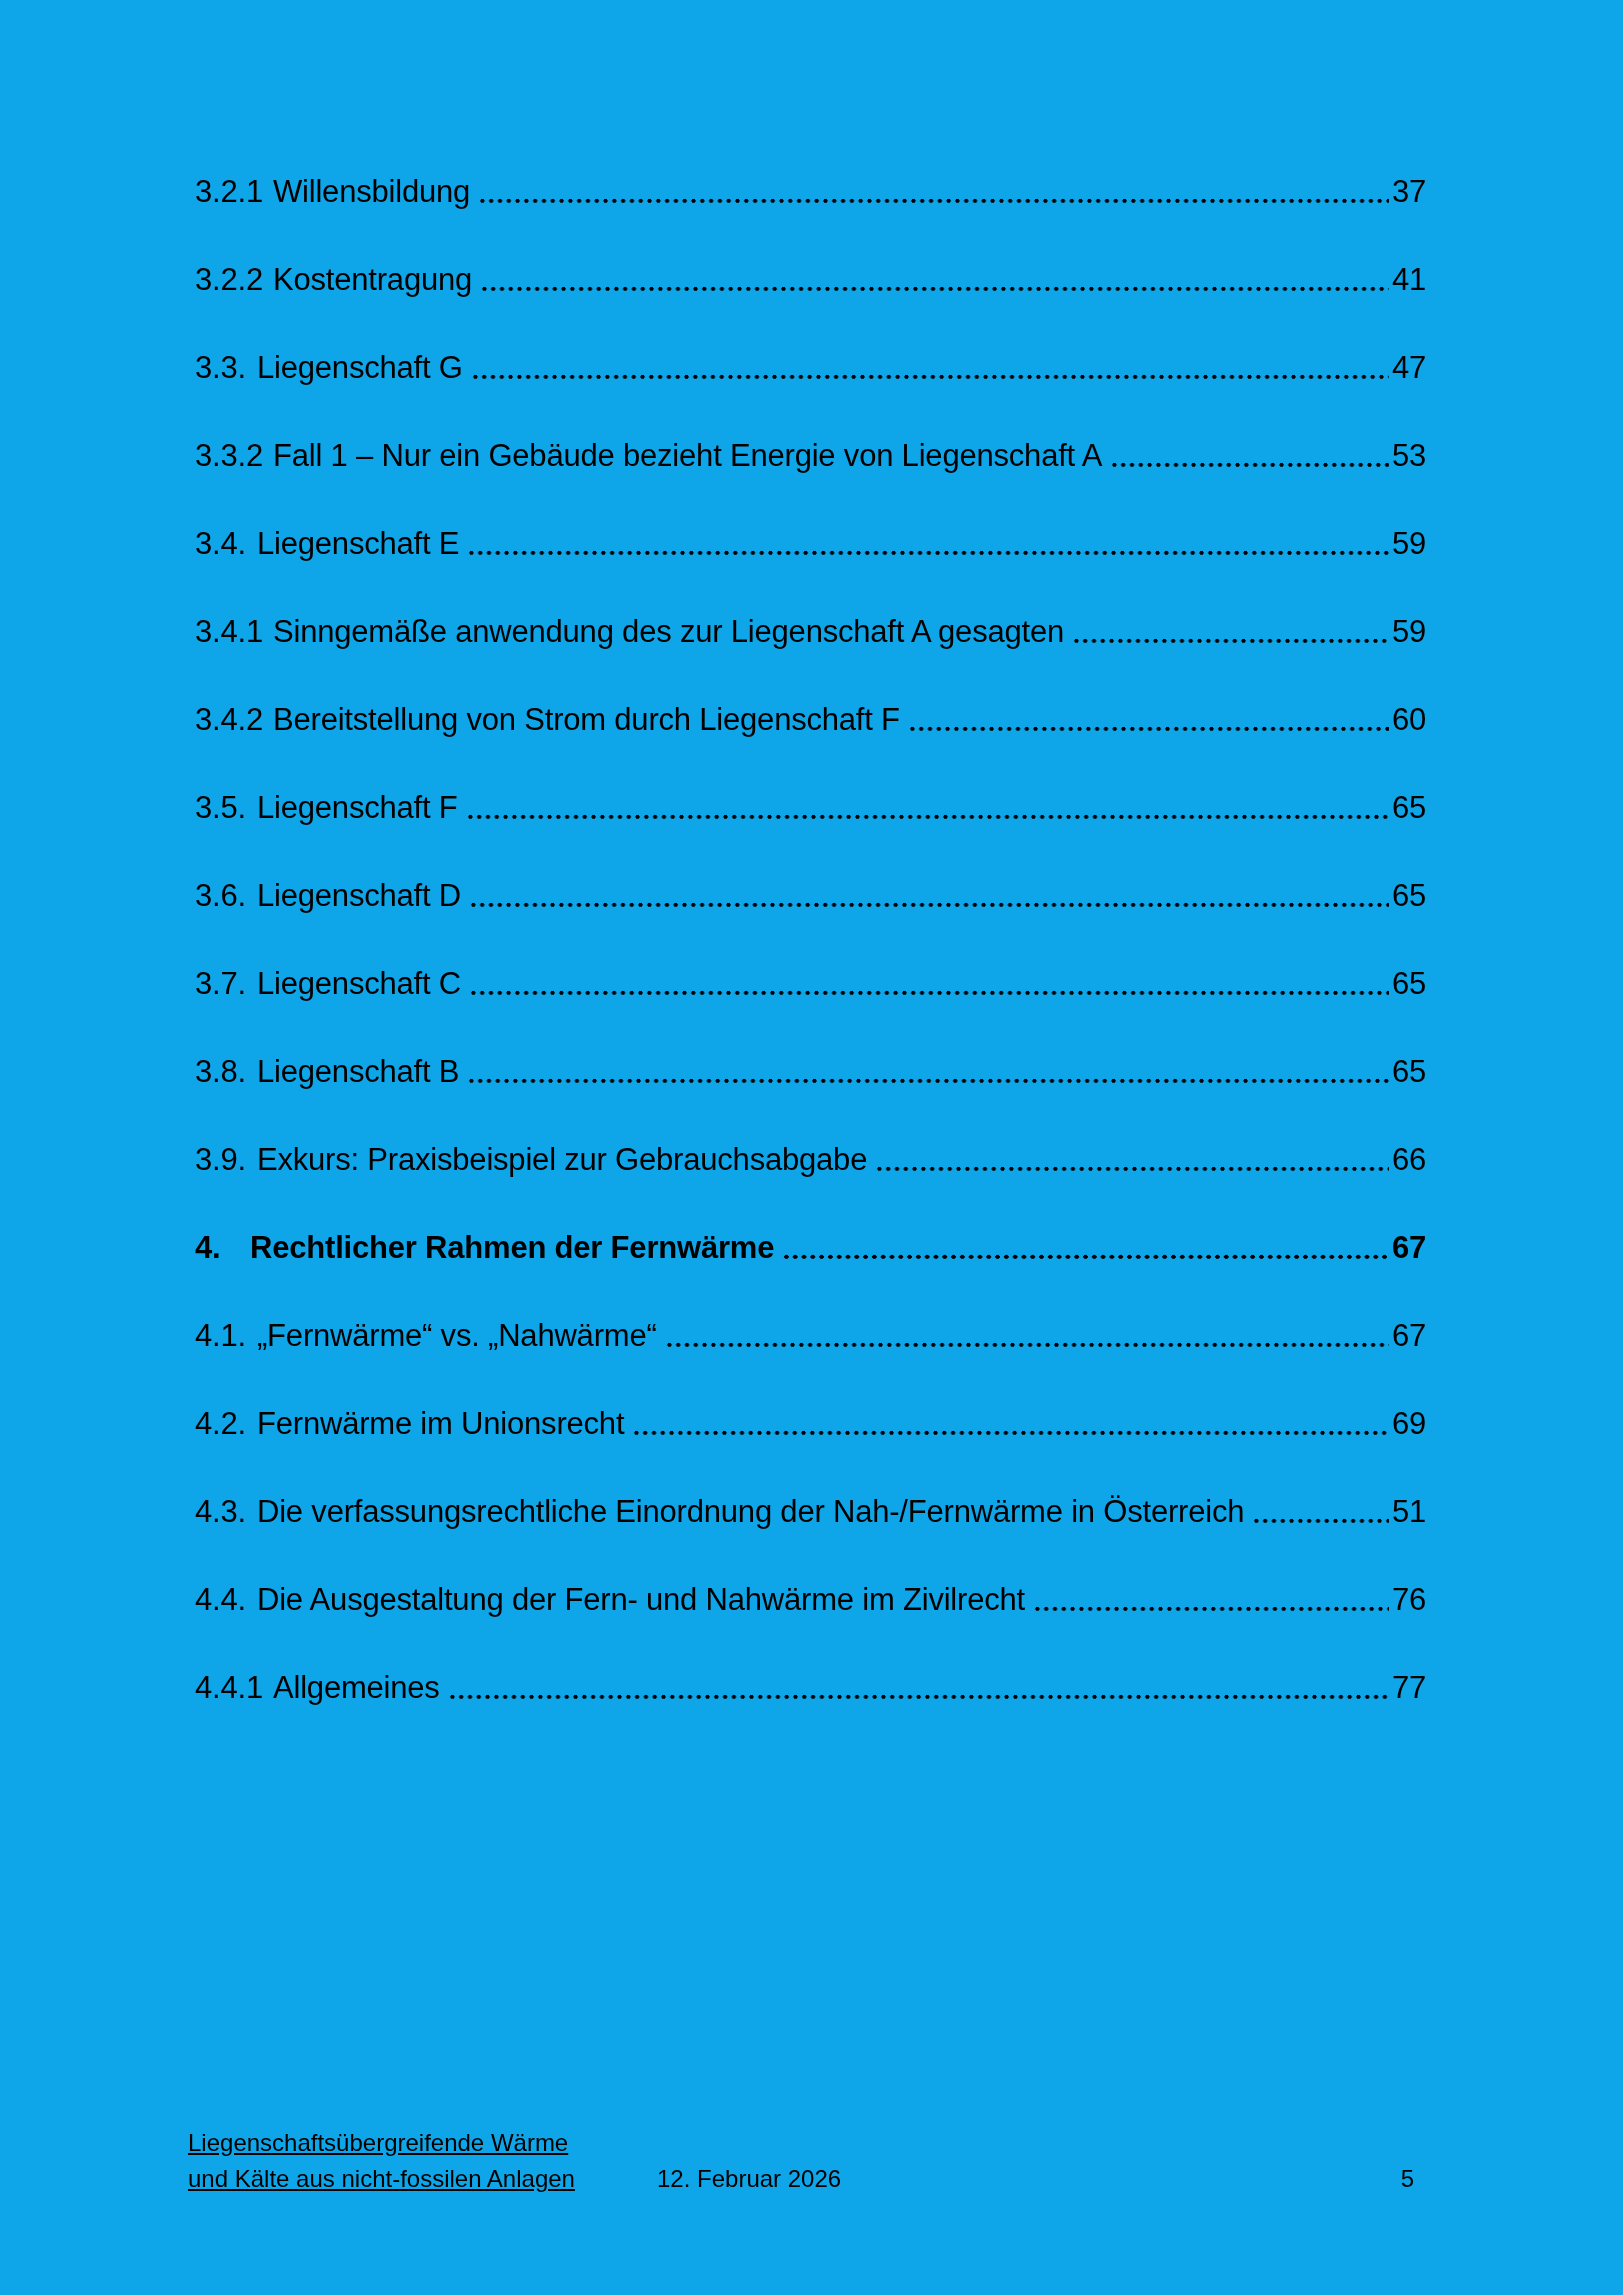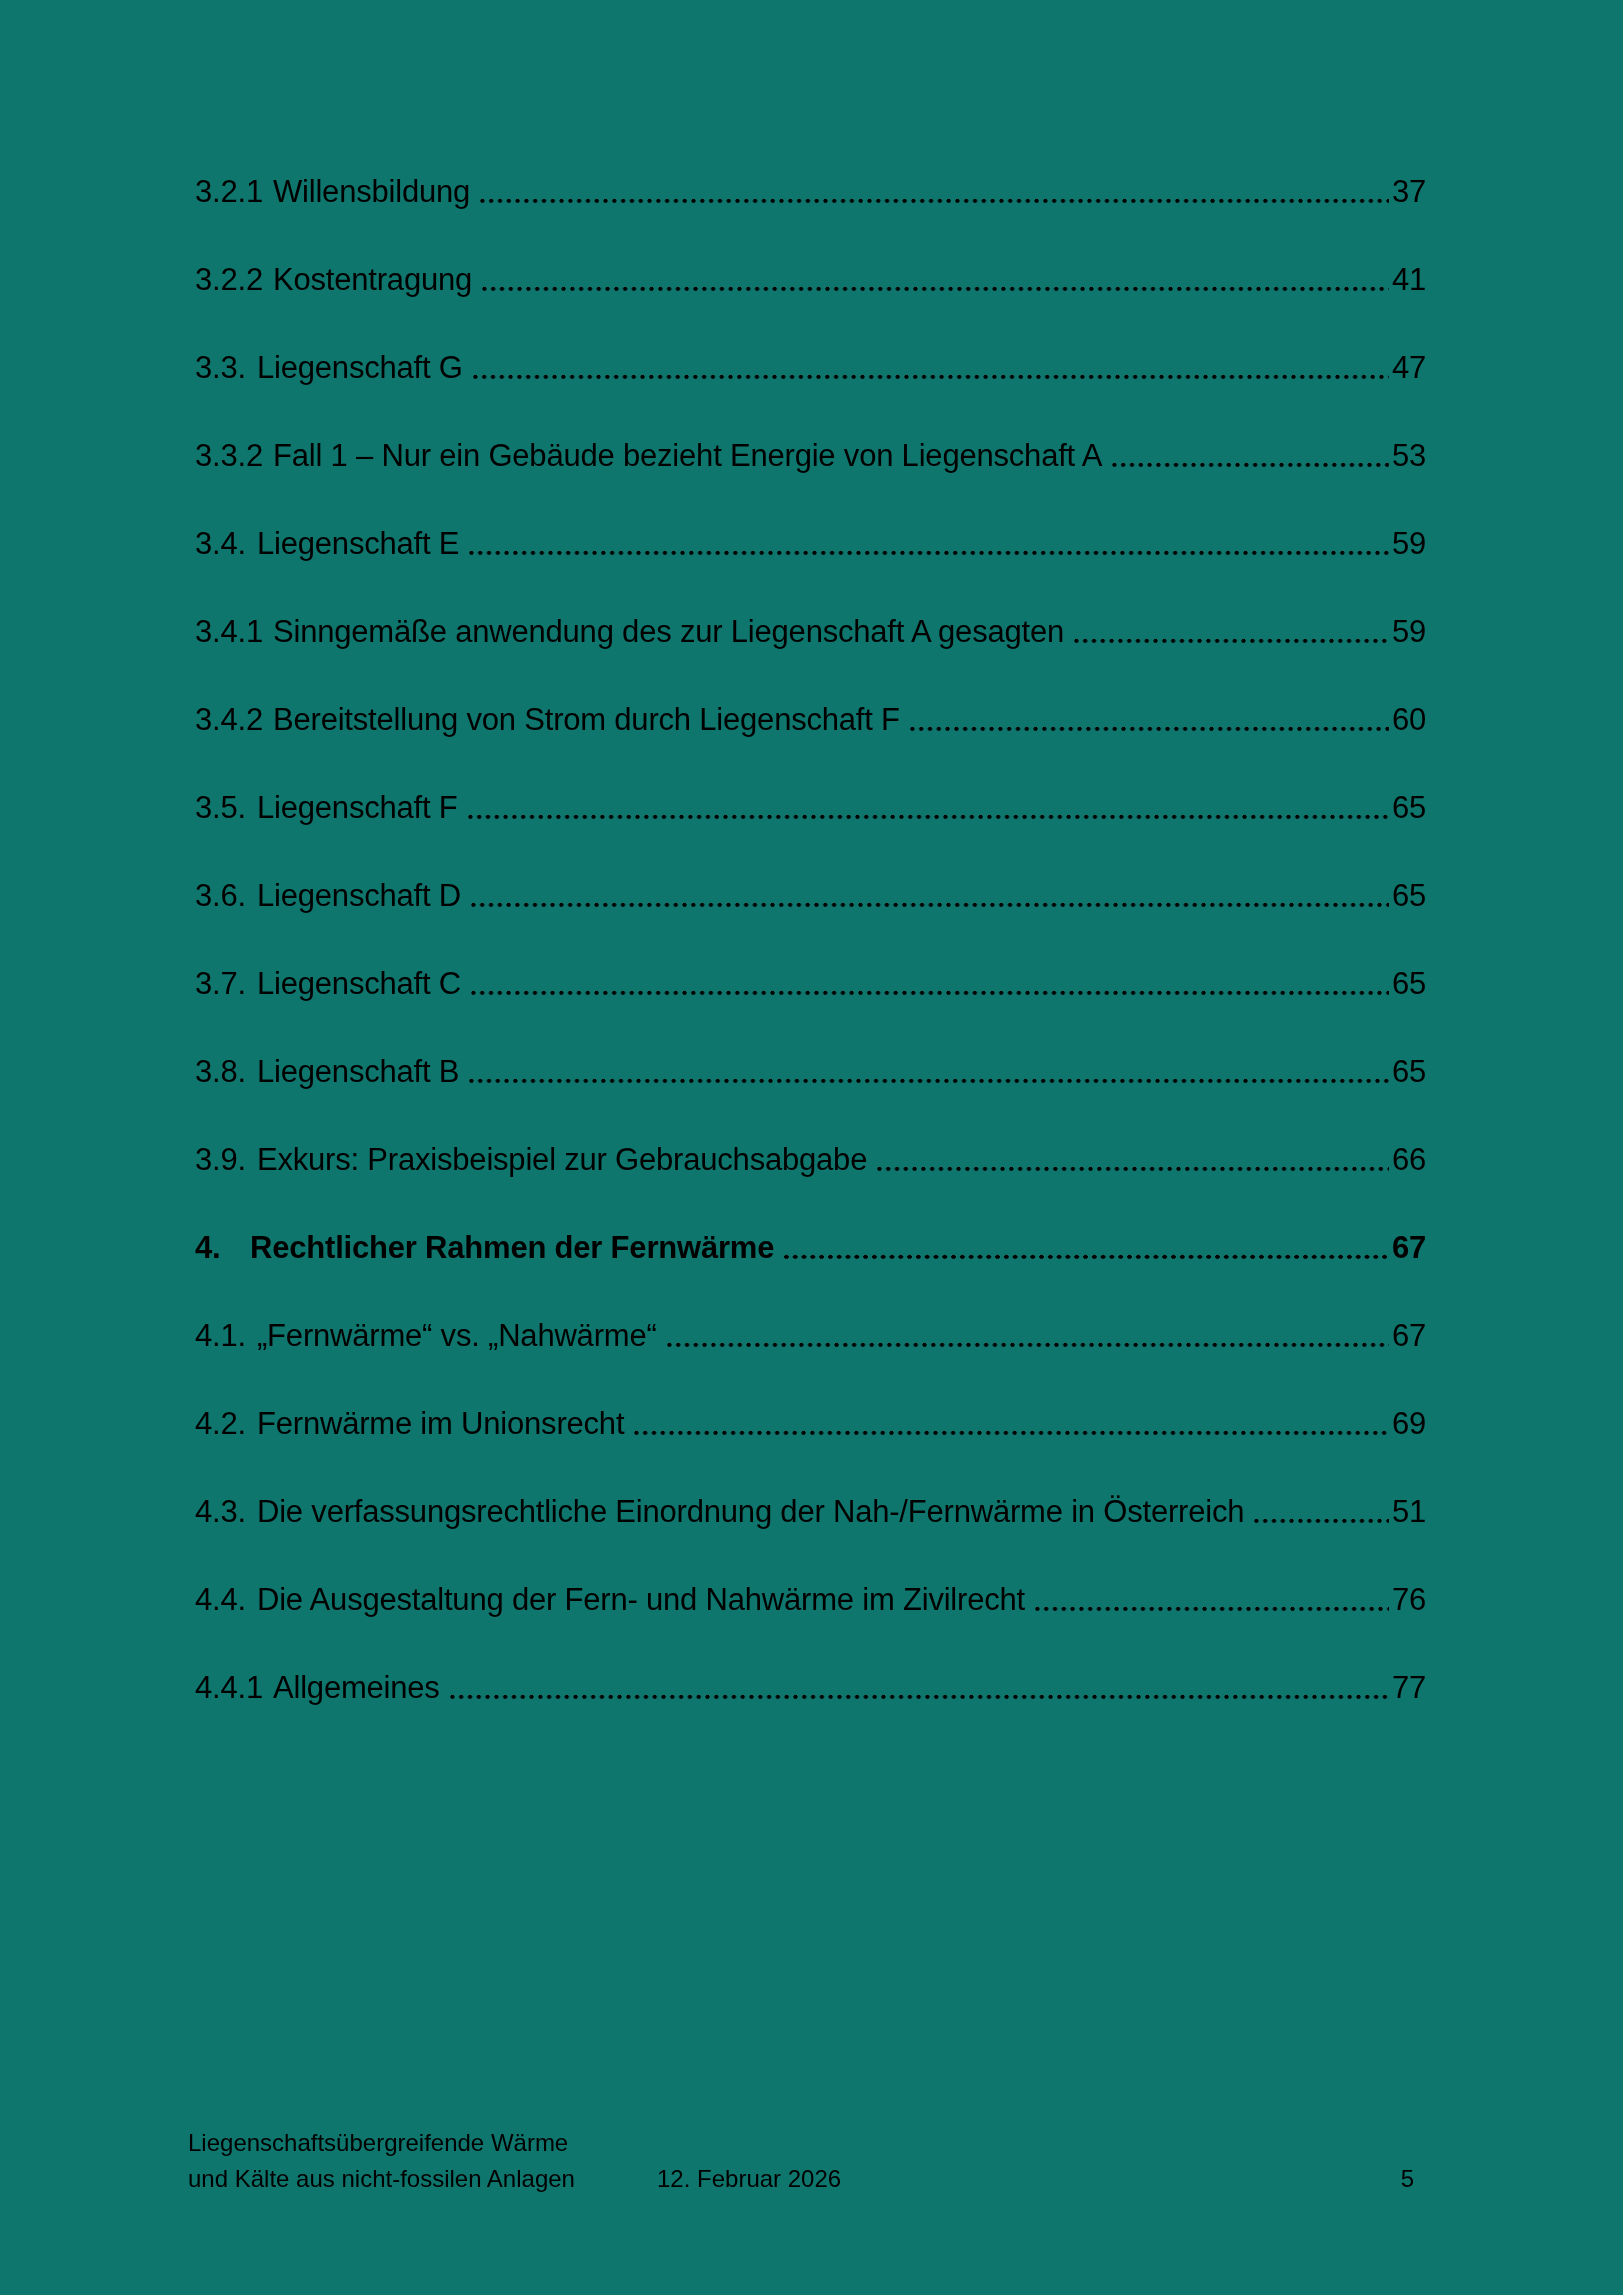--- a/index.html
+++ b/index.html
@@ -1,19 +1,19 @@
 <!DOCTYPE html>
 <html style="font-size:13px"><head>
 <meta charset="utf-8">
 <style>
   html,body{margin:0;padding:0;background:#e8e8e8;}
   .page{
     position:relative;
     width:1623px;height:2295px;
-    background:#0f766e;
+    background:#0ea5e9;
     font-family:"Liberation Sans",sans-serif;
     color:#000;
     overflow:hidden;
     margin:0 auto;
   }
   .toc{
     position:absolute;
     left:195px;top:121px;width:1231px;
   }
   .toc-row{
@@ -43,21 +43,21 @@
   .toc-row.bold .dots{
     background-image:radial-gradient(circle,#000 2.2px,transparent 2.4px);
   }
   .footer{
     position:absolute;
     left:188px;right:197px;top:2125px;height:71px;
     font-size:24px;
     line-height:36px;
   }
   .footer-left{position:absolute;left:0;top:0;}
-  .footer-left div{height:36px;}
+  .footer-left div{height:36px;text-decoration:underline;}
   .footer-date{position:absolute;left:469px;top:36px;height:36px;text-align:right;}
   .footer-page{position:absolute;right:12px;top:36px;height:36px;}
 </style>
 </head>
 <body>
 
 <div class="page">
 
   <div class="toc" id="toc">
       <div class="toc-row level-3">

